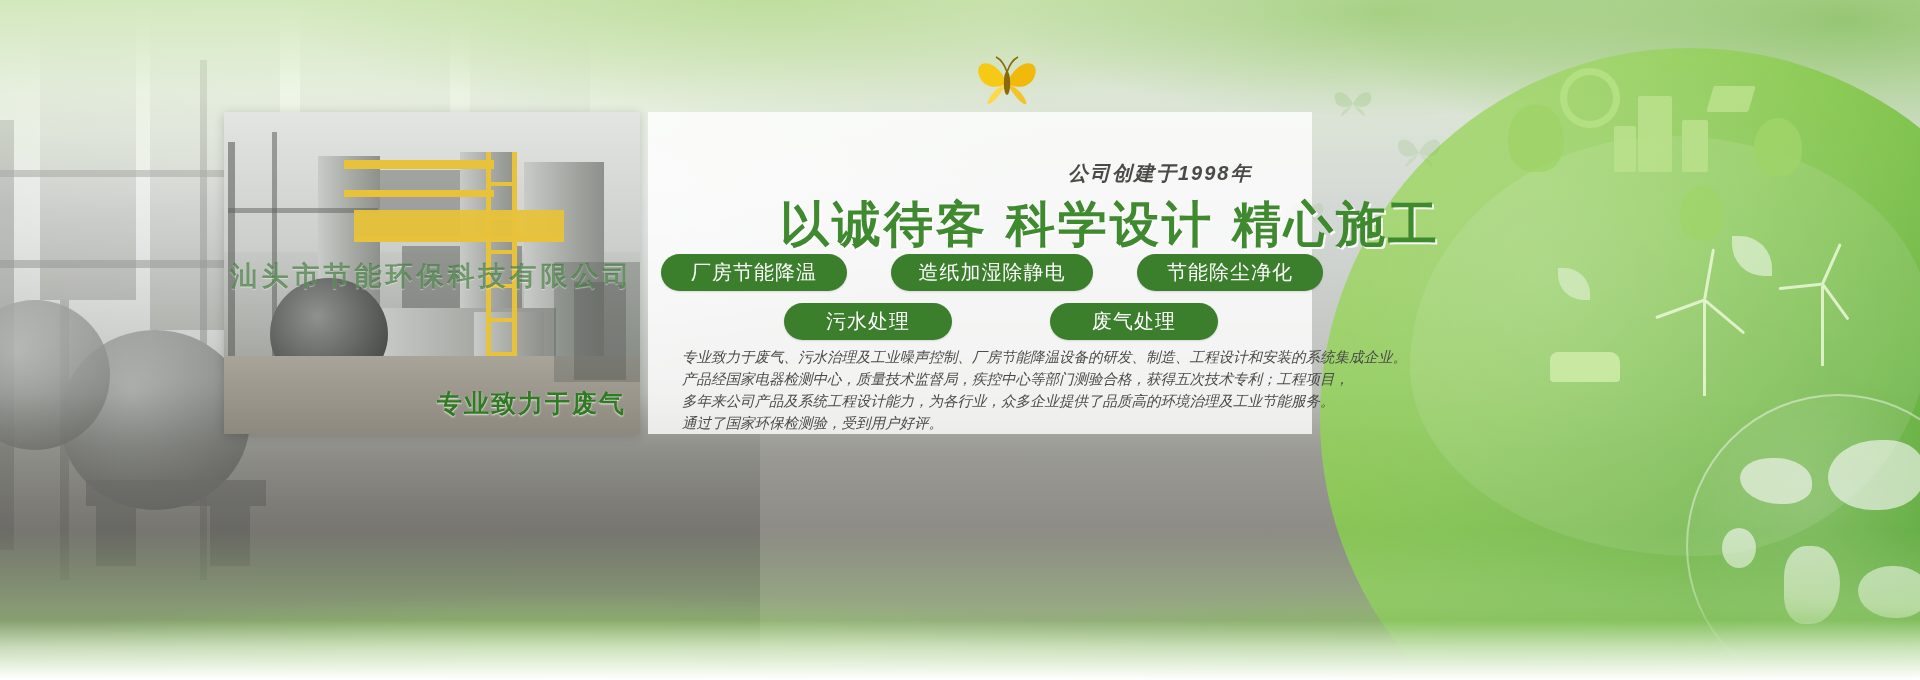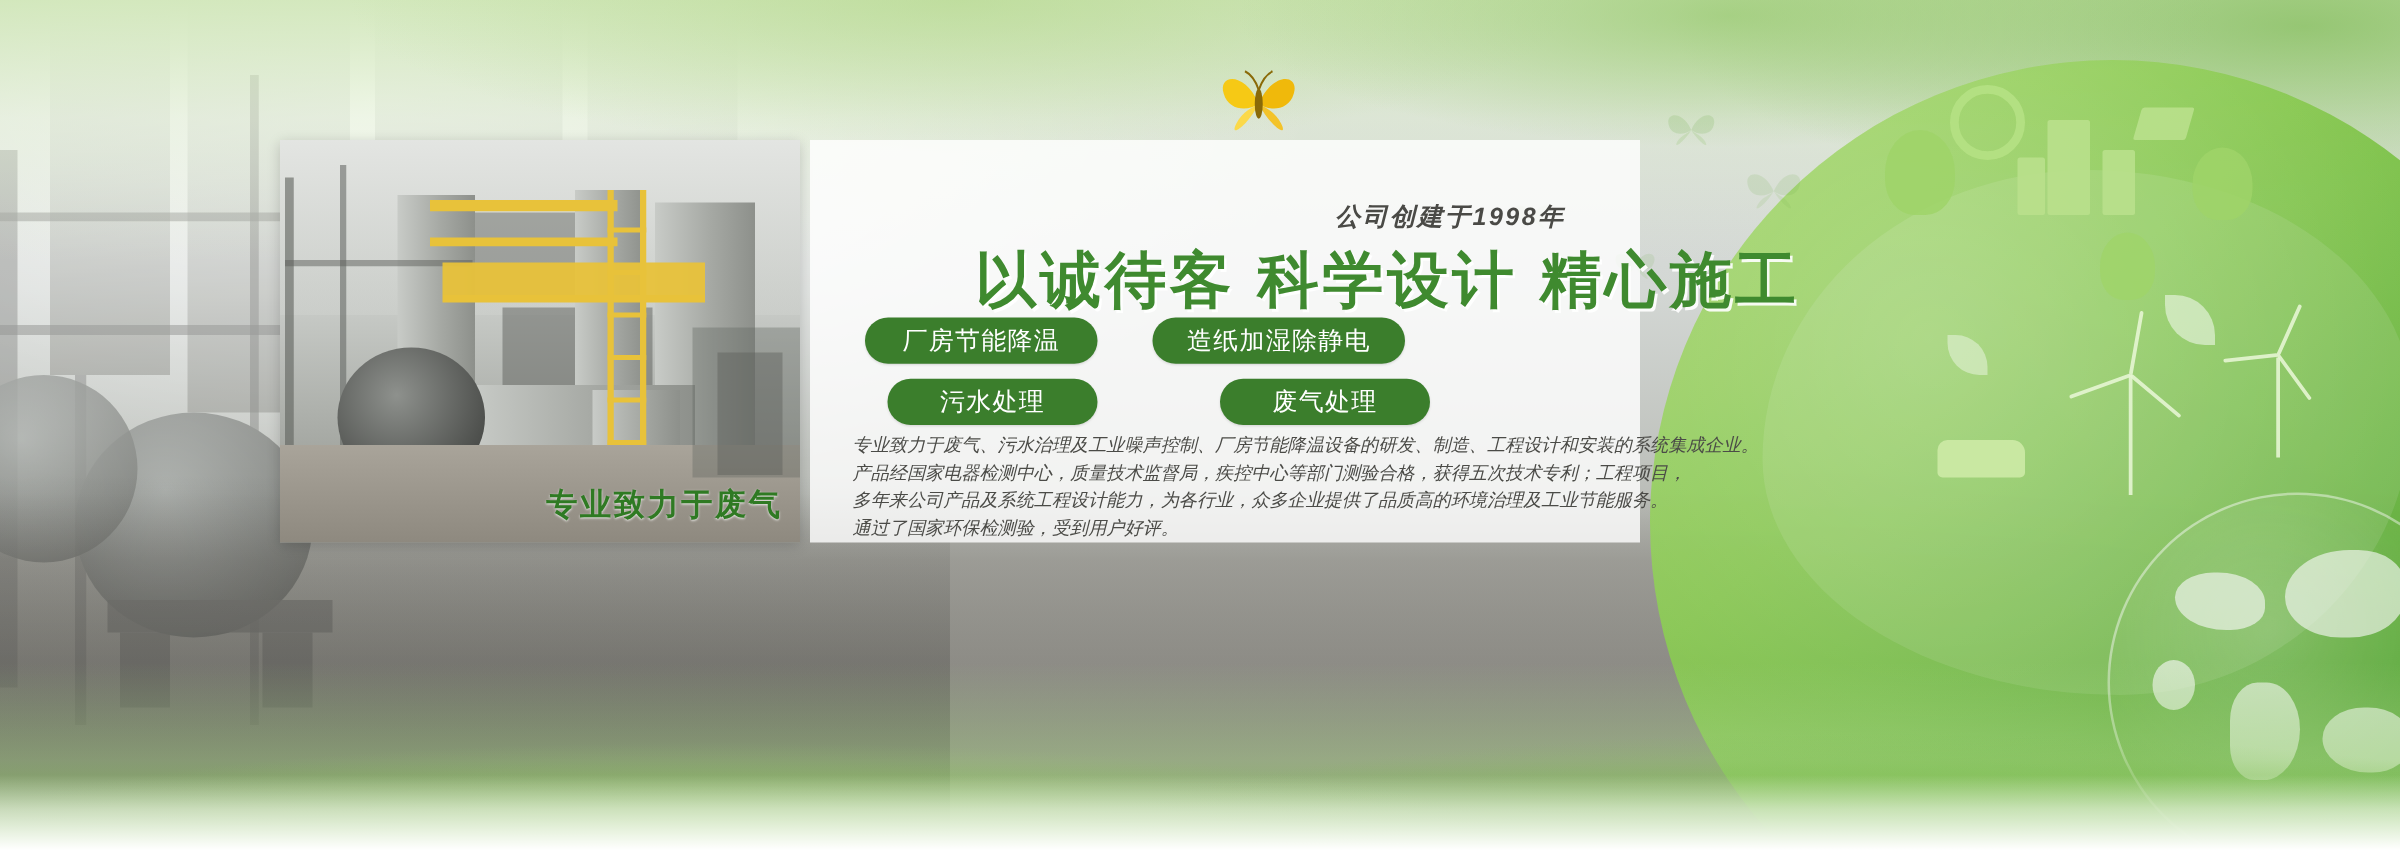--- a/index.html
+++ b/index.html
@@ -145,21 +145,21 @@
   }
   .headline{
     position:absolute;left:780px;top:192px;
     font-size:49px;font-weight:700;letter-spacing:3px;
     color:#3f8a2f;white-space:nowrap;
     text-shadow:2px 2px 0 rgba(255,255,255,.9);
   }
   .headline .sp{display:inline-block;width:18px;}
 
   .pills{position:absolute;left:692px;top:254px;width:600px;}
-  .pill-row{display:flex;gap:44px;margin-bottom:12px;}
+  .pill-row{display:flex;gap:44px;margin-bottom:12px;justify-content:center;}
   .pill{
     display:inline-flex;align-items:center;justify-content:center;
     height:37px;padding:0 20px;border-radius:19px;
     background:#3b7e2c;color:#ffffff;font-size:20px;letter-spacing:1px;
     white-space:nowrap;box-shadow:0 1px 2px rgba(0,0,0,.12);
   }
   .pill-row.r1 .pill:nth-child(1){min-width:146px;}
   .pill-row.r1 .pill:nth-child(2){min-width:162px;}
   .pill-row.r1 .pill:nth-child(3){min-width:146px;}
   .pill-row.r2 .pill{min-width:128px;}
@@ -286,35 +286,37 @@
     <div class="ph-ladder" style="left:262px;top:104px;width:31px;height:4px;"></div>
     <div class="ph-ladder" style="left:262px;top:138px;width:31px;height:4px;"></div>
     <div class="ph-ladder" style="left:262px;top:172px;width:31px;height:4px;"></div>
     <div class="ph-ladder" style="left:262px;top:206px;width:31px;height:4px;"></div>
     <div class="ph-ladder" style="left:262px;top:240px;width:31px;height:4px;"></div>
     <div class="ph-blower"></div>
     <div class="ph-motor"></div>
     <div class="ph-ground"></div>
     <div class="ph-dark" style="left:330px;top:150px;width:86px;height:120px;opacity:.35;"></div>
     <div class="ph-dark" style="left:350px;top:170px;width:52px;height:98px;opacity:.45;"></div>
+    <div class="watermark">汕头市节能环保科技有限公司</div>
     <div class="caption">专业致力于废气</div>
   </div>
 
   <div class="card"></div>
 
   <div class="kicker">公司创建于1998年</div>
 
   <div class="headline">
     <span>以诚待客</span><span class="sp"></span><span>科学设计</span><span class="sp"></span><span>精心施工</span>
   </div>
 
   <div class="pills">
     <div class="pill-row r1">
       <span class="pill">厂房节能降温</span>
       <span class="pill">造纸加湿除静电</span>
+      <span class="pill">节能除尘净化</span>
     </div>
     <div class="pill-row r2">
       <span class="pill">污水处理</span>
       <span class="pill">废气处理</span>
     </div>
   </div>
 
   <div class="para">
     <div>专业致力于废气、污水治理及工业噪声控制、厂房节能降温设备的研发、制造、工程设计和安装的系统集成企业。</div>
     <div>产品经国家电器检测中心，质量技术监督局，疾控中心等部门测验合格，获得五次技术专利；工程项目，</div>

